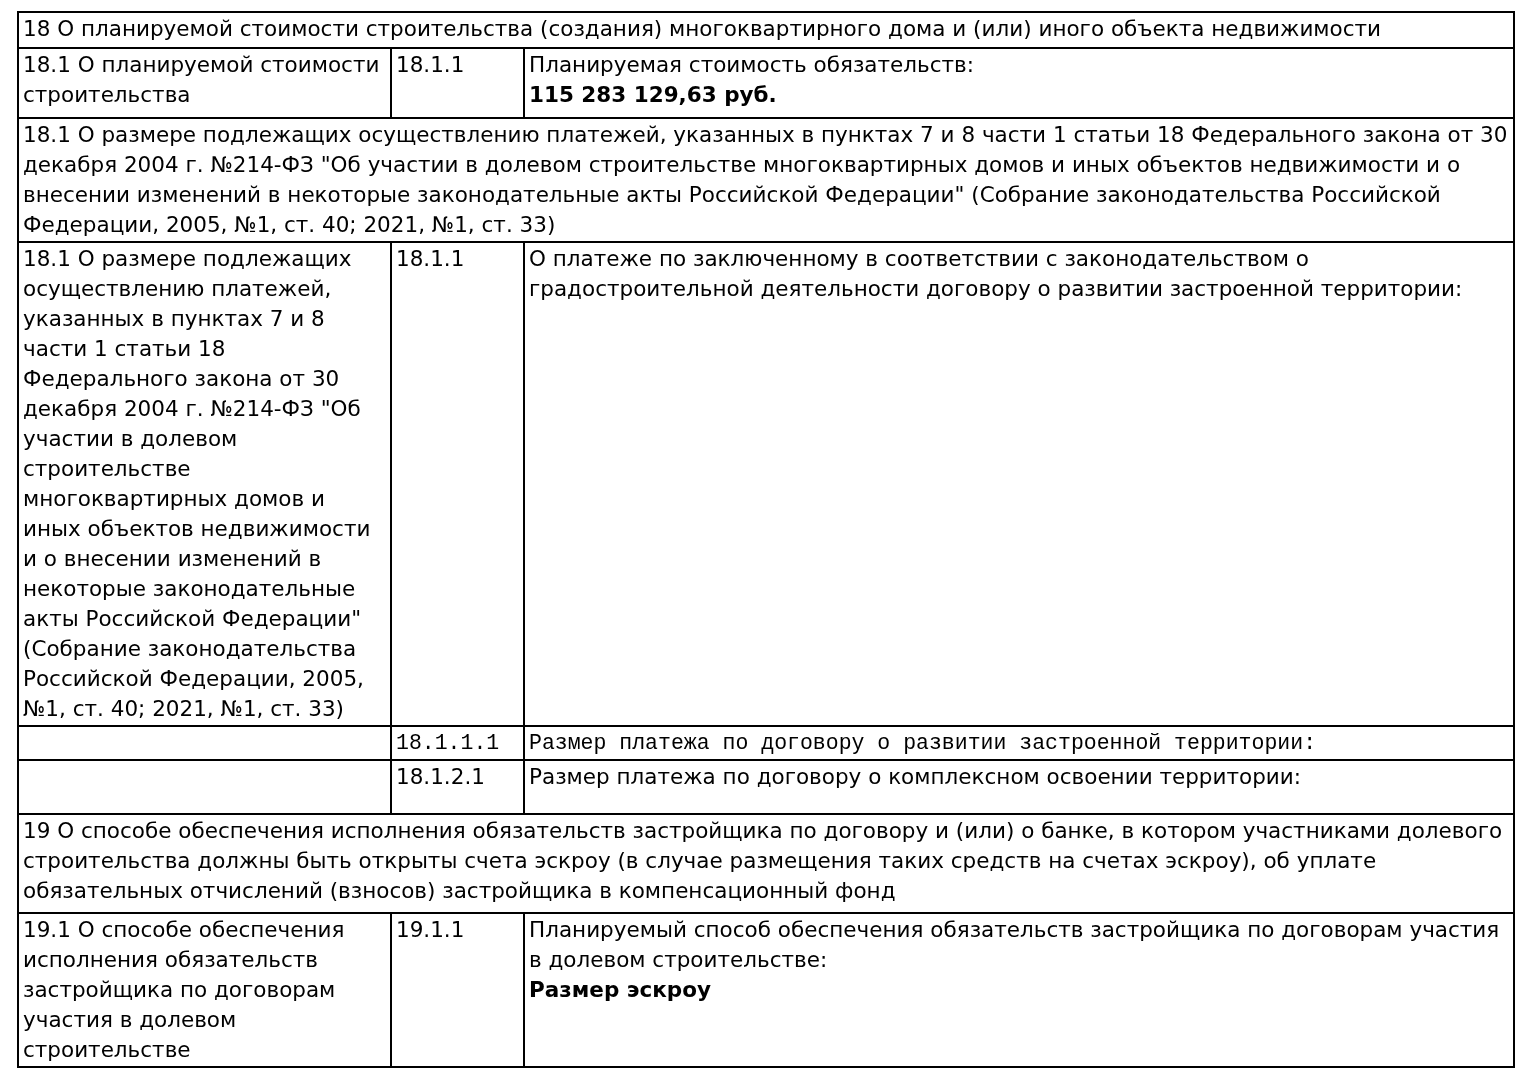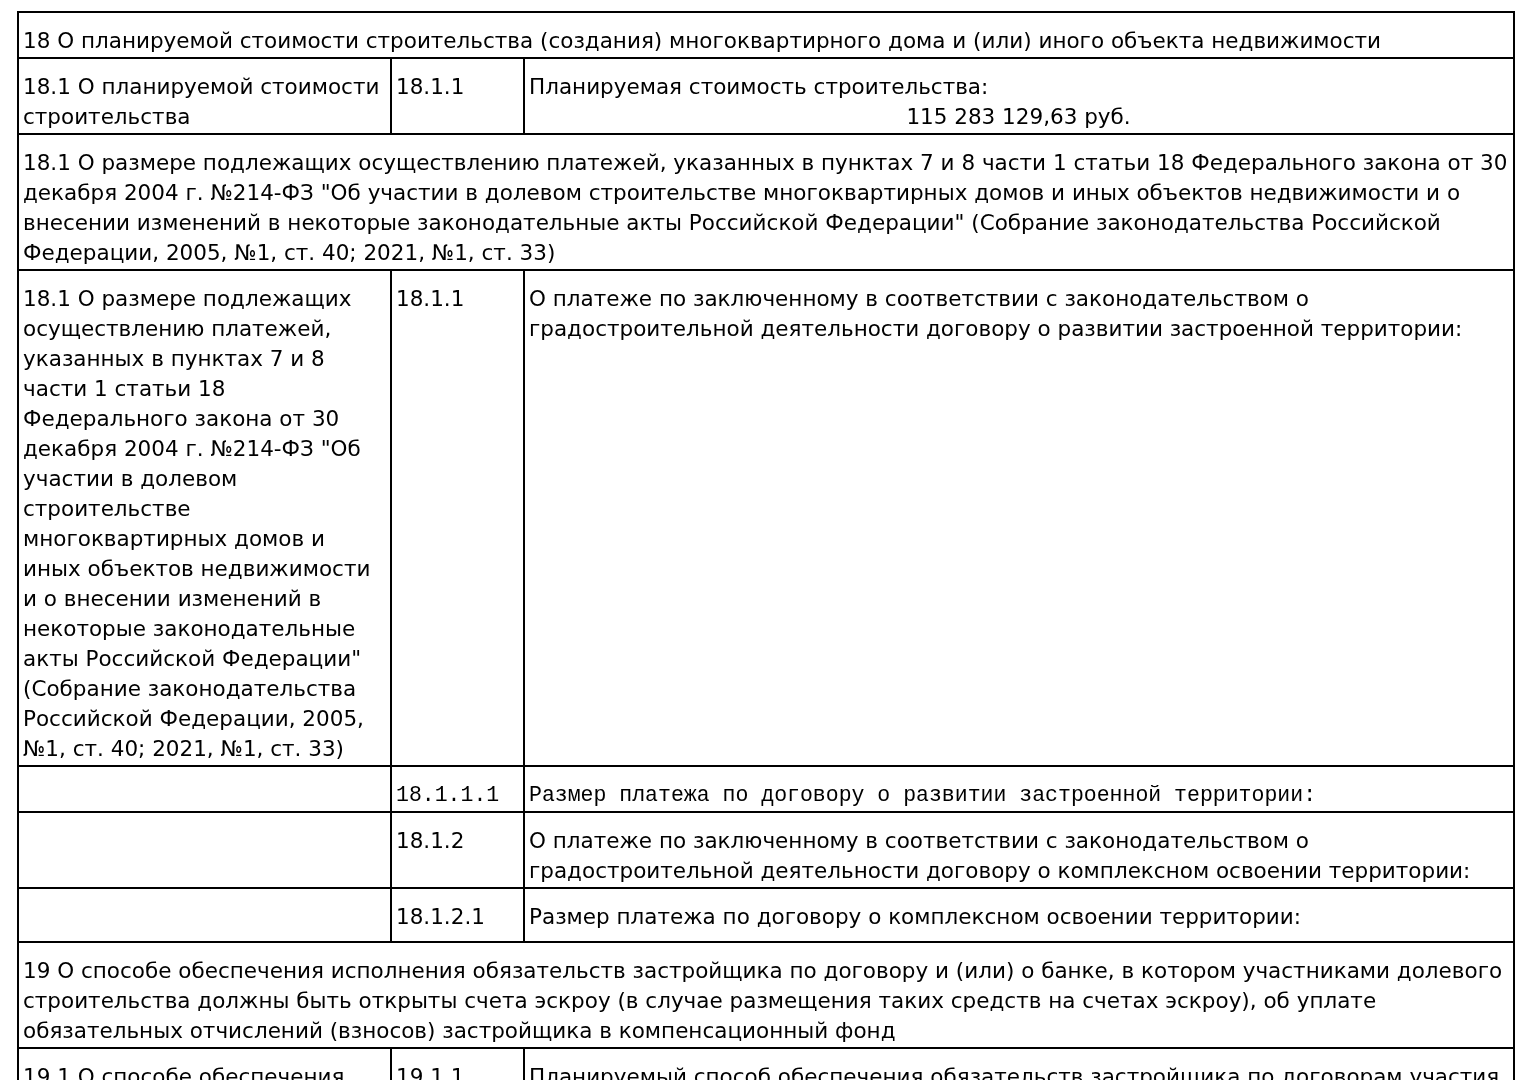--- a/index.html
+++ b/index.html
@@ -17,40 +17,40 @@
   table.decl {
     position: absolute;
     left: 17px;
     top: 11px;
     width: 1496px;
     border-collapse: collapse;
     table-layout: fixed;
   }
   table.decl td {
     border: 2px solid #000000;
-    padding: 13px 5px 1px 4px;
+    padding: 1px 5px 1px 4px;
     vertical-align: top;
     word-wrap: break-word;
   }
   col.c1 { width: 373px; }
   col.c2 { width: 133px; }
   col.c3 { width: 990px; }
 
   tr.r-sec18   { height: 36px; }
   tr.r-cost    { height: 70px; }
   tr.r-note    { height: 123px; }
   tr.r-dev     { height: 430px; }
   tr.r-devsize { height: 33px; font-family: Liberation Mono, monospace; }
   tr.r-comp    { height: 57px; }
   tr.r-compsize{ height: 54px; }
   tr.r-sec19   { height: 99px; }
   tr.r-escrow  { height: 123px; }
 
   td.mid { vertical-align: middle; }
-  .bold { font-weight: normal; text-align: center; }
+  .bold { font-weight: bold; }
 </style>
 </head>
 <body>
 
 <div class="page">
   <table class="decl">
     <colgroup>
       <col class="c1">
       <col class="c2">
       <col class="c3">
@@ -64,21 +64,21 @@
     </tr>
 
     <tr class="r-cost">
       <td>
         <span>18.1 О планируемой стоимости строительства</span>
       </td>
       <td class="mid">
         <span>18.1.1</span>
       </td>
       <td>
-        <div>Планируемая стоимость строительства:</div>
+        <div>Планируемая стоимость обязательств:</div>
         <div class="bold">115 283 129,63 руб.</div>
       </td>
     </tr>
 
     <tr class="r-note">
       <td colspan="3">
         <span>18.1 О размере подлежащих осуществлению платежей, указанных в пунктах 7 и 8 части 1 статьи 18 Федерального закона от 30 декабря 2004 г. №214-ФЗ "Об участии в долевом строительстве многоквартирных домов и иных объектов недвижимости и о внесении изменений в некоторые законодательные акты Российской Федерации" (Собрание законодательства Российской Федерации, 2005, №1, ст. 40; 2021, №1, ст. 33)</span>
       </td>
     </tr>
 
@@ -97,29 +97,20 @@
     <tr class="r-devsize">
       <td></td>
       <td class="mid">
         <span>18.1.1.1</span>
       </td>
       <td class="mid">
         <span>Размер платежа по договору о развитии застроенной территории:</span>
       </td>
     </tr>
 
-    <tr class="r-comp">
-      <td></td>
-      <td class="mid">
-        <span>18.1.2</span>
-      </td>
-      <td class="mid">
-        <span>О платеже по заключенному в соответствии с законодательством о градостроительной деятельности договору о комплексном освоении территории:</span>
-      </td>
-    </tr>
 
     <tr class="r-compsize">
       <td></td>
       <td class="mid">
         <span>18.1.2.1</span>
       </td>
       <td class="mid">
         <span>Размер платежа по договору о комплексном освоении территории:</span>
       </td>
     </tr>

